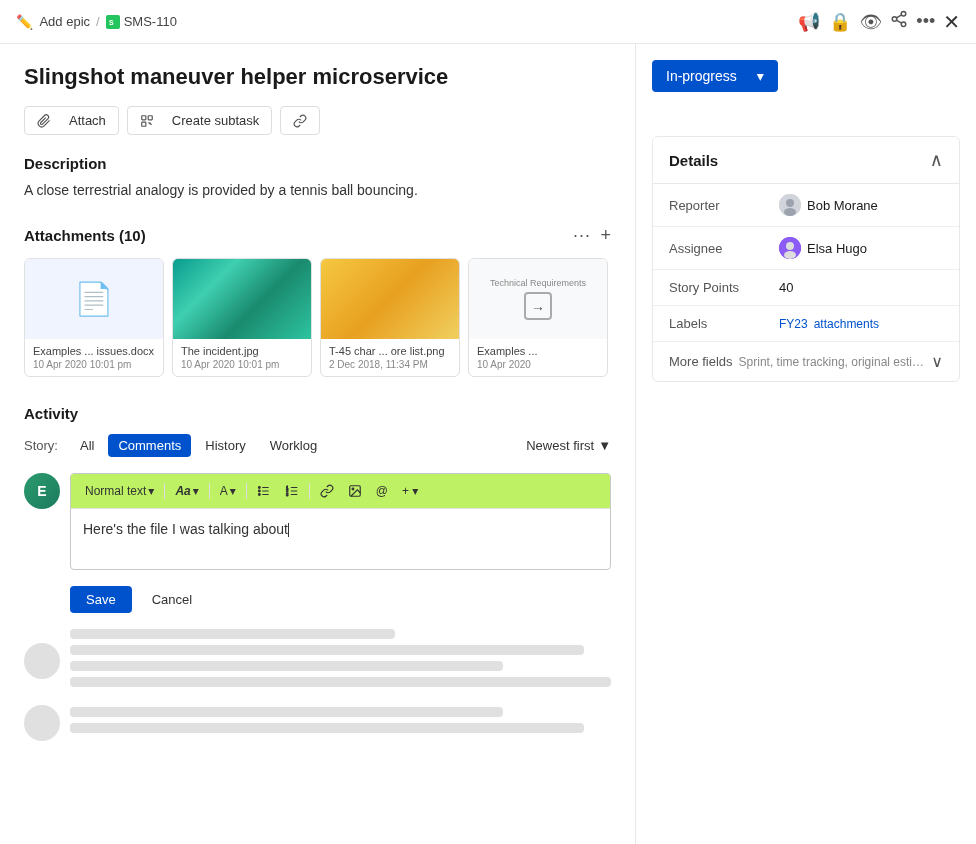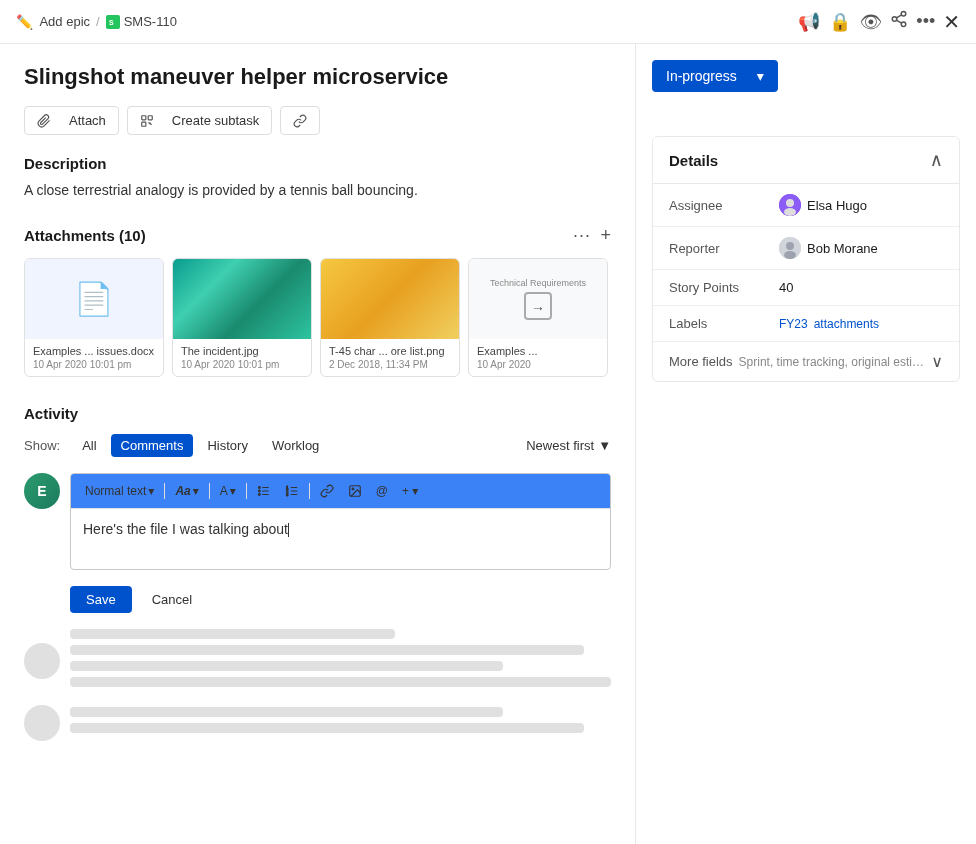--- a/index.html
+++ b/index.html
@@ -84,21 +84,21 @@
     .filter-btn.active { background: #0052cc; color: #fff; }
     .newest-btn {
       margin-left: auto; display: flex; align-items: center; gap: 4px;
       font-size: 13px; color: #333; cursor: pointer; background: none; border: none;
     }
 
     .comment-editor-row { display: flex; gap: 10px; margin-bottom: 16px; }
     .avatar-teal { width: 36px; height: 36px; border-radius: 50%; background: linear-gradient(135deg, #2d9c6e, #1a7a5e); display: flex; align-items: center; justify-content: center; color: #fff; font-size: 14px; font-weight: bold; flex-shrink: 0; }
 
     .editor-container { flex: 1; border: 1px solid #c8c8c8; border-radius: 4px; overflow: hidden; }
-    .editor-toolbar { display: flex; align-items: center; gap: 2px; padding: 6px 8px; border-bottom: 1px solid #e0e0e0; background: #3b82f6; }
+    .editor-toolbar { display: flex; align-items: center; gap: 2px; padding: 6px 8px; border-bottom: 1px solid #e0e0e0; background: #bef264; }
     .toolbar-item {
       padding: 4px 6px; border-radius: 3px; border: none; background: none;
       font-size: 12px; color: #333; cursor: pointer; display: flex; align-items: center; gap: 2px;
     }
     .toolbar-sep { width: 1px; height: 16px; background: #ddd; margin: 0 2px; }
     .editor-content { padding: 12px; min-height: 60px; font-size: 14px; color: #333; }
     .cursor-line { display: inline-block; width: 1px; height: 14px; background: #333; vertical-align: text-bottom; }
 
     .editor-actions { display: flex; gap: 8px; margin-top: 10px; margin-left: 46px; }
     .save-btn { padding: 6px 16px; background: #0052cc; color: #fff; border: none; border-radius: 4px; font-size: 13px; cursor: pointer; font-weight: 500; }
@@ -276,21 +276,21 @@
             <div class="attachment-name">Examples ...</div>
             <div class="attachment-date">10 Apr 2020</div>
           </div>
         </div>
       </div>
     </div>
 
     <div class="activity-section">
       <div class="activity-title">Activity</div>
       <div class="activity-filters">
-        <span class="filter-label">Show:</span>
+        <span class="filter-label">Story:</span>
         <button class="filter-btn">All</button>
         <button class="filter-btn active">Comments</button>
         <button class="filter-btn">History</button>
         <button class="filter-btn">Worklog</button>
         <button class="newest-btn">
           <span>Newest first</span>
           <span>▼</span>
         </button>
       </div>
 
@@ -385,51 +385,51 @@
   <div class="right-panel">
     <button class="status-btn">
       <span>In-progress</span>
       <span>▾</span>
     </button>
 
     <div class="details-section">
       <div class="details-header">
         <span class="details-title">Details</span>
         <button class="details-collapse">∧</button>
+      </div>
+
+      <div class="detail-row">
+        <span class="detail-label">Reporter</span>
+        <div class="detail-value">
+          <div class="reporter-avatar">
+            <svg width="22" height="22" viewBox="0 0 22 22">
+                <circle cx="11" cy="11" r="11" fill="#d1d5db"></circle>
+                <circle cx="11" cy="9" r="4" fill="#9ca3af"></circle>
+                <ellipse cx="11" cy="18" rx="6" ry="4" fill="#9ca3af"></ellipse>
+              </svg>
+          </div>
+          <span>Bob Morane</span>
+        </div>
       </div>
 
       <div class="detail-row">
         <span class="detail-label">Assignee</span>
         <div class="detail-value">
           <div class="assignee-avatar">
             <svg width="22" height="22" viewBox="0 0 22 22">
                 <circle cx="11" cy="11" r="11" fill="#8b5cf6"></circle>
                 <circle cx="11" cy="9" r="4" fill="#ddd"></circle>
                 <ellipse cx="11" cy="18" rx="6" ry="4" fill="#ddd"></ellipse>
               </svg>
           </div>
           <span>Elsa Hugo</span>
         </div>
       </div>
 
       <div class="detail-row">
-        <span class="detail-label">Reporter</span>
-        <div class="detail-value">
-          <div class="reporter-avatar">
-            <svg width="22" height="22" viewBox="0 0 22 22">
-                <circle cx="11" cy="11" r="11" fill="#d1d5db"></circle>
-                <circle cx="11" cy="9" r="4" fill="#9ca3af"></circle>
-                <ellipse cx="11" cy="18" rx="6" ry="4" fill="#9ca3af"></ellipse>
-              </svg>
-          </div>
-          <span>Bob Morane</span>
-        </div>
-      </div>
-
-      <div class="detail-row">
         <span class="detail-label">Story Points</span>
         <div class="detail-value">
           <span>40</span>
         </div>
       </div>
 
       <div class="detail-row">
         <span class="detail-label">Labels</span>
         <div class="detail-value">
           <span class="label-tag">FY23</span>

